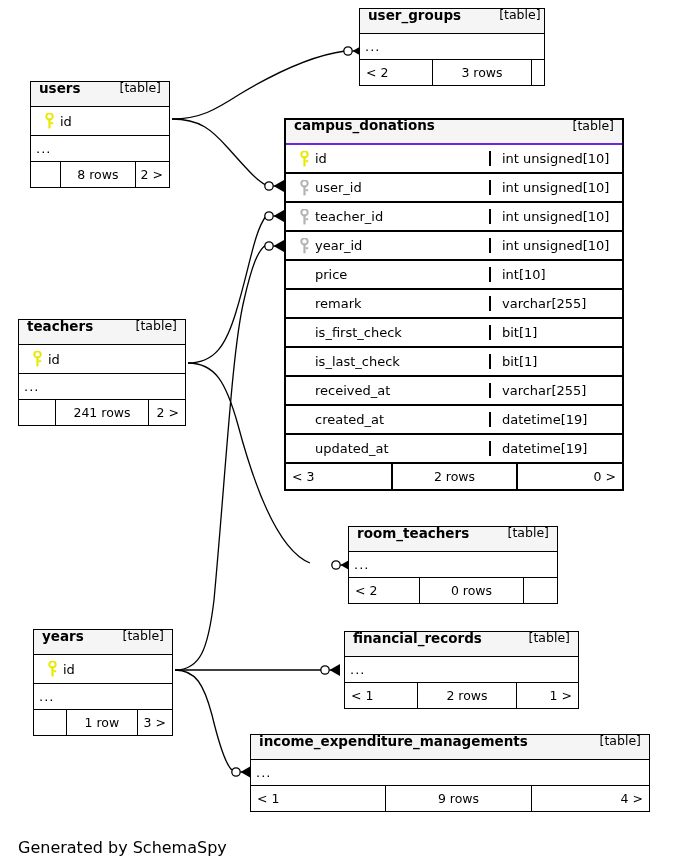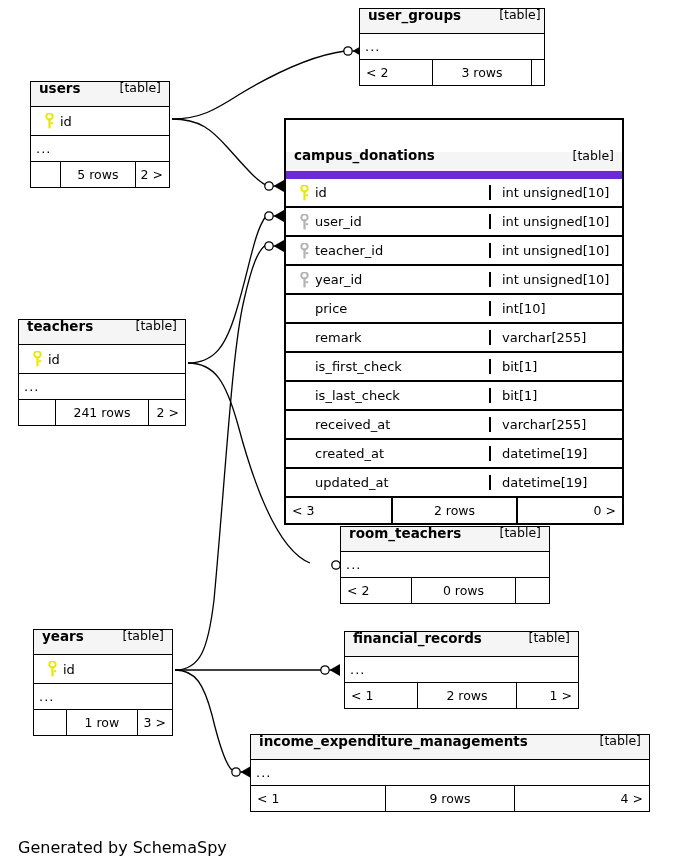--- a/index.html
+++ b/index.html
@@ -49,21 +49,21 @@
     display: flex;
     align-items: center;
     justify-content: space-between;
     background: #f5f5f5;
     border-bottom: 1px solid #000000;
     padding: 3px 8px 16px 8px;
     box-sizing: border-box;
     height: 25px;
     gap: 28px;
   }
-  .emphasis .tbl-title { border-bottom: 8px solid #6d28d9; margin-top: 32px; }
+  .emphasis .tbl-title { border-bottom: 2px solid #6d28d9; }
   .tbl-name {
     font-weight: bold;
     font-size: 13.5px;
     white-space: nowrap;
   }
   .tbl-tag {
     font-size: 12.5px;
     white-space: nowrap;
     padding-left: 10px;
   }
@@ -221,21 +221,21 @@
                 <rect x="4.4" y="5.4" width="2.2" height="10" fill="#e8e800"></rect>
                 <rect x="6.6" y="9.2" width="2.6" height="2" fill="#e8e800"></rect>
               </svg>
             </span>
             <span>id</span>
           </span>
         </div>
         <div class="ellipsis-row">...</div>
         <div class="foot-row">
           <span class="foot-cell left" style="width:30px"></span>
-          <span class="foot-cell mid" style="width:78px">5 rows</span>
+          <span class="foot-cell mid" style="width:78px">8 rows</span>
           <span class="foot-cell right" style="flex:1 1 auto">2 &gt;</span>
         </div>
       </div>
       <div class="table-node emphasis" style="left: 284px; top: 118px; width: 340px;">
         <div class="tbl-title">
           <span class="tbl-name">campus_donations</span>
           <span class="tbl-tag">[table]</span>
         </div>
         <div class="col-row">
           <span class="col-name">
@@ -361,21 +361,21 @@
             <span>id</span>
           </span>
         </div>
         <div class="ellipsis-row">...</div>
         <div class="foot-row">
           <span class="foot-cell left" style="width:36px"></span>
           <span class="foot-cell mid" style="width:94px">241 rows</span>
           <span class="foot-cell right" style="flex:1 1 auto">2 &gt;</span>
         </div>
       </div>
-      <div class="table-node" style="left: 340px; top: 526px; width: 210px;">
+      <div class="table-node" style="left: 348px; top: 526px; width: 210px;">
         <div class="tbl-title">
           <span class="tbl-name">room_teachers</span>
           <span class="tbl-tag">[table]</span>
         </div>
         <div class="ellipsis-row">...</div>
         <div class="foot-row">
           <span class="foot-cell left" style="width:70px">&lt; 2</span>
           <span class="foot-cell mid" style="width:105px">0 rows</span>
           <span class="foot-cell right" style="flex:1 1 auto"></span>
         </div>
@@ -417,20 +417,20 @@
         </div>
       </div>
       <div class="table-node" style="left: 250px; top: 734px; width: 400px;">
         <div class="tbl-title">
           <span class="tbl-name">income_expenditure_managements</span>
           <span class="tbl-tag">[table]</span>
         </div>
         <div class="ellipsis-row">...</div>
         <div class="foot-row">
           <span class="foot-cell left" style="width:134px">&lt; 1</span>
-          <span class="foot-cell mid" style="width:130px">9 rows</span>
+          <span class="foot-cell mid" style="width:147px">9 rows</span>
           <span class="foot-cell right" style="flex:1 1 auto">4 &gt;</span>
         </div>
       </div>
     </div>
 
   <div id="credit">Generated by SchemaSpy</div>
 </div>
 
 </body></html>

